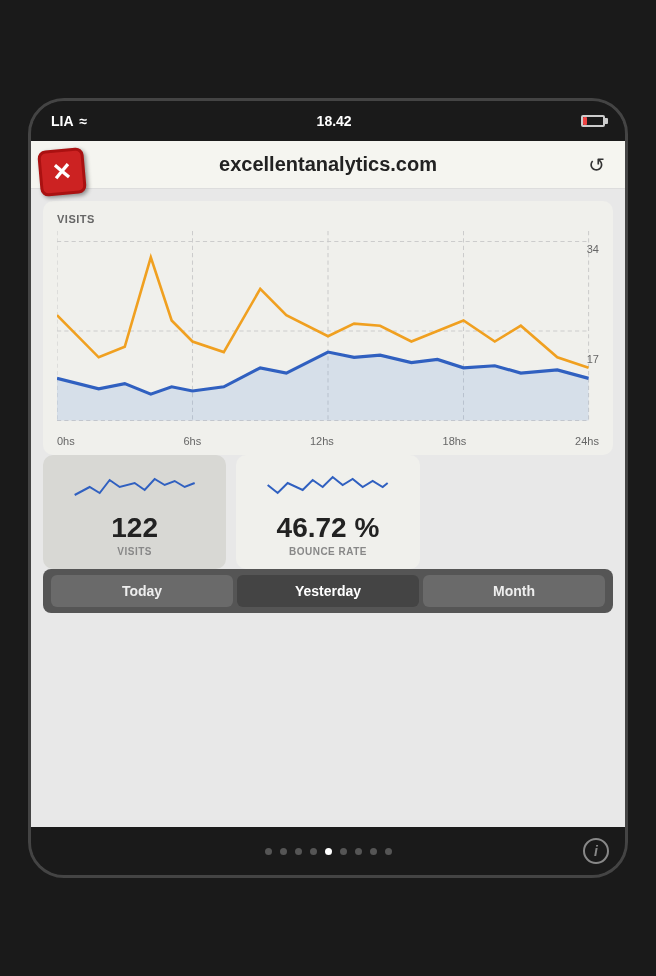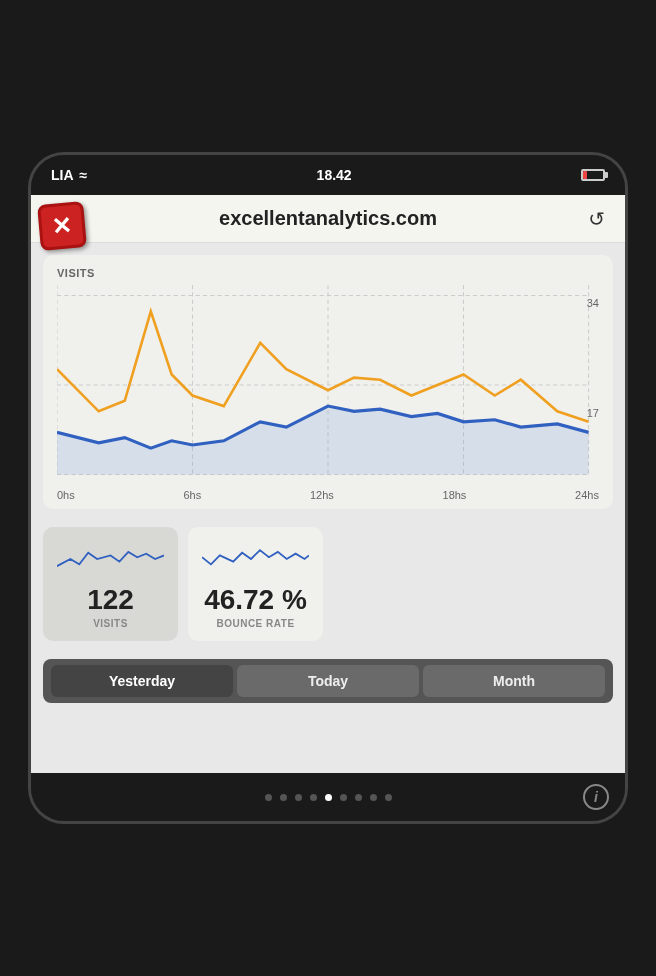--- a/index.html
+++ b/index.html
@@ -10,21 +10,21 @@
       background: #1a1a1a;
       display: flex;
       align-items: center;
       justify-content: center;
       font-family: 'Helvetica Neue', Helvetica, Arial, sans-serif;
       overflow: hidden;
     }
 
     .device {
       width: 600px;
-      height: 672px;
+      height: 780px;
       background: #2a2a2a;
       border-radius: 36px;
       border: 3px solid #444;
       display: flex;
       flex-direction: column;
       overflow: hidden;
       position: relative;
     }
 
     
@@ -140,21 +140,21 @@
       line-height: 1;
     }
 
     
     .main-content {
       background: #e8e8e8;
       flex: 1;
       display: flex;
       flex-direction: column;
       padding: 12px;
-      gap: 18px;
+      gap: 0;
       overflow: hidden;
     }
 
     
     .chart-section {
       background: #f0f0ec;
       border-radius: 10px;
       padding: 12px 14px 8px 14px;
     }
 
@@ -180,21 +180,21 @@
       display: flex;
       justify-content: space-between;
       padding: 4px 0 0 0;
       font-size: 11px;
       color: #666;
     }
 
     
     .stats-grid {
       display: grid;
-      grid-template-columns: 1fr 1fr 1fr 1fr;
+      grid-template-columns: 1fr 1fr 1fr;
       gap: 10px;
     }
 
     .stat-card {
       background: #f0f0ec;
       border-radius: 10px;
       padding: 10px 14px 12px 14px;
       display: flex;
       flex-direction: column;
       align-items: center;
@@ -373,22 +373,22 @@
           <polyline points="0,20 10,28 20,18 35,25 45,15 55,22 65,12 75,20 85,14 95,22 105,16 115,22 120,18" fill="none" stroke="#3060c0" stroke-width="2"></polyline>
         </svg>
         <div class="stat-value">46.72 %</div>
         <div class="stat-name">BOUNCE RATE</div>
       </div>
 
 
     </div>
 
     <div class="time-buttons">
+      <button class="time-btn">Today</button>
       <button class="time-btn active">Yesterday</button>
-      <button class="time-btn">Today</button>
       <button class="time-btn">Month</button>
     </div>
 
   </div>
 
   <div class="bottom-bar">
     <div class="page-dot"></div>
     <div class="page-dot"></div>
     <div class="page-dot"></div>
     <div class="page-dot"></div>

